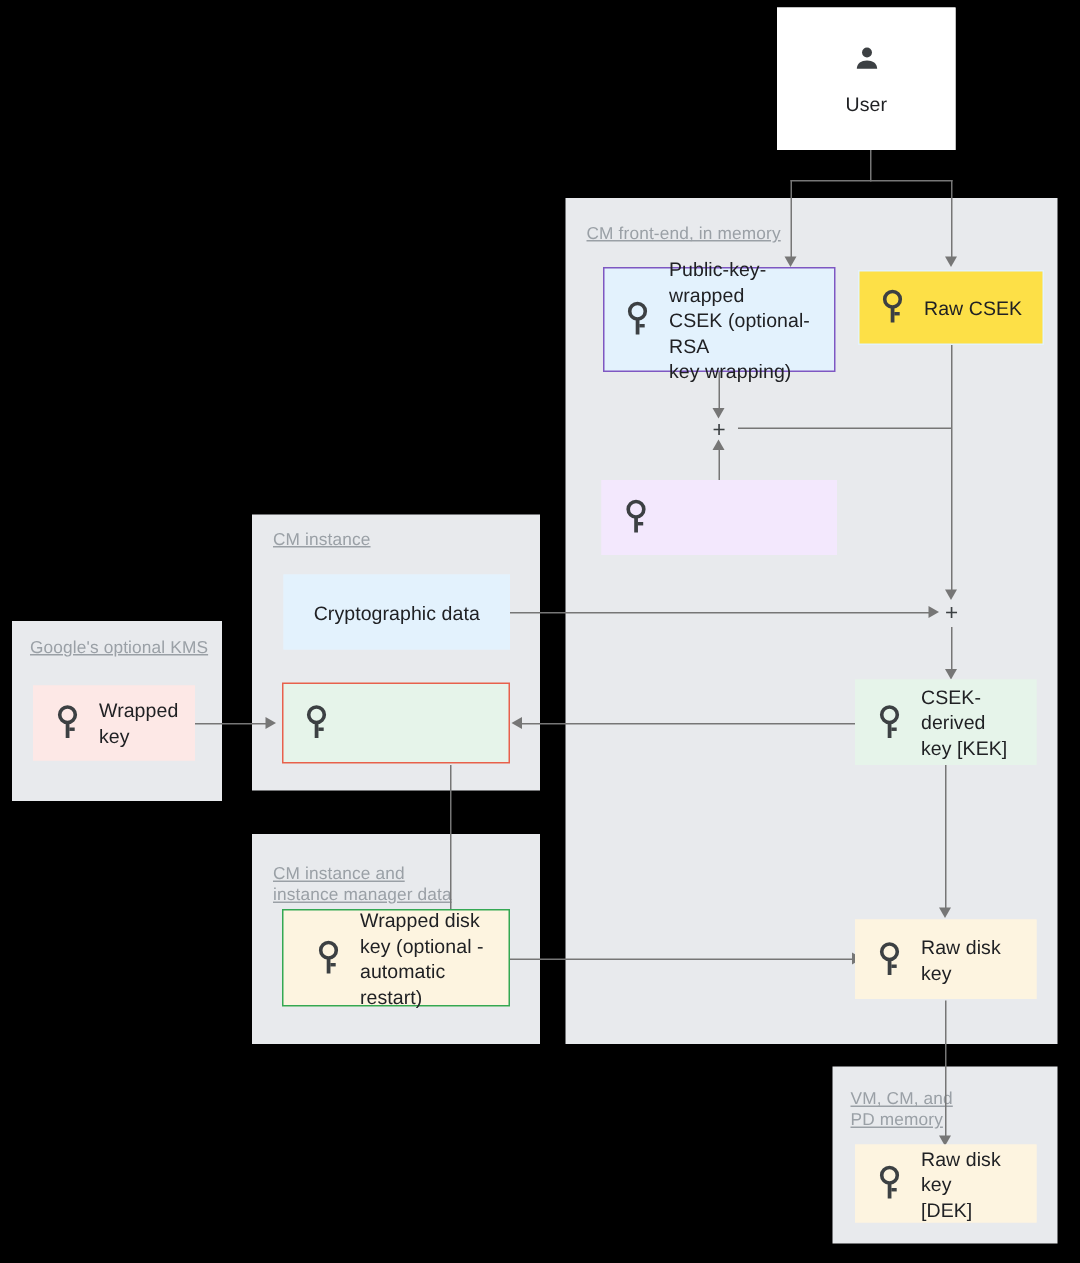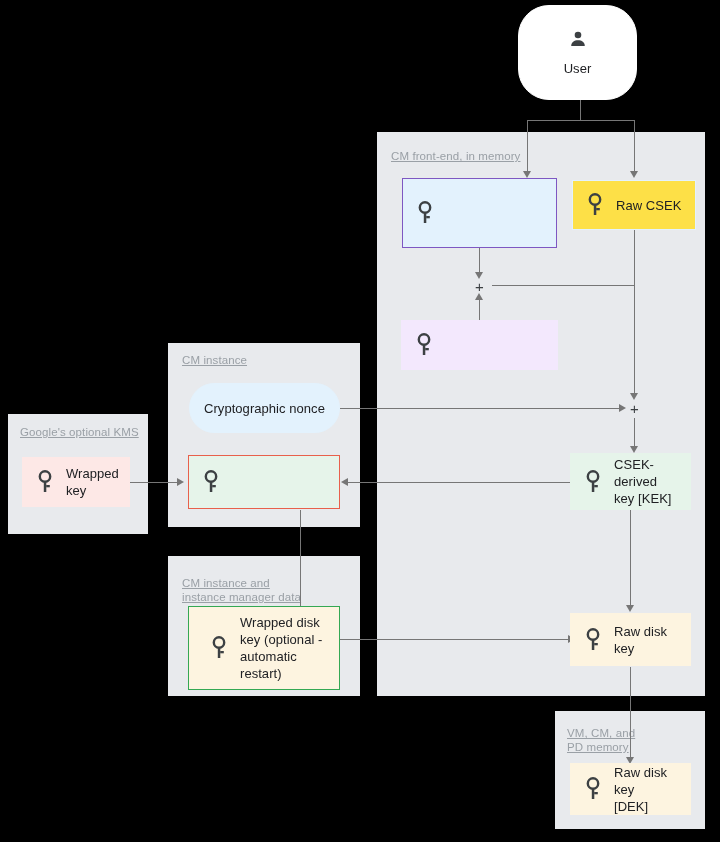--- a/index.html
+++ b/index.html
@@ -15,21 +15,21 @@
   }
   
   .node{
     position:absolute;box-sizing:border-box;display:flex;align-items:center;
     padding:0 10px 0 12px;
   }
   .node .lbl{
     font-size:13px;line-height:17px;color:#202124;white-space:pre-line;
     letter-spacing:0.05px;
   }
-  .node.center{justify-content:center;padding:0;text-align:right;flex-direction:column;border-radius:31px;}
+  .node.center{justify-content:center;padding:0;text-align:right;flex-direction:column;}
   .keyicon{flex:0 0 auto;width:20px;height:26px;margin-right:11px;display:block;}
   
   .ln{position:absolute;background:#767676;}
   .lnh{height:1.4px;}
   .lnv{width:1.4px;}
   .arw{position:absolute;width:0;height:0;}
   .arw-d{border-left:4.5px solid transparent;border-right:4.5px solid transparent;border-top:7px solid #767676;}
   .arw-u{border-left:4.5px solid transparent;border-right:4.5px solid transparent;border-bottom:7px solid #767676;}
   .arw-r{border-top:4.5px solid transparent;border-bottom:4.5px solid transparent;border-left:7px solid #767676;}
   .arw-l{border-top:4.5px solid transparent;border-bottom:4.5px solid transparent;border-right:7px solid #767676;}
@@ -113,20 +113,23 @@
   </div>
 
   <div class="node" style="left:402px;top:178px;width:155px;height:70px;background:#e3f2fd;border:1.6px solid #7e57c2;">
     <span class="keyicon">
       <svg width="20" height="26" viewBox="0 0 20 26" aria-hidden="true">
         <circle cx="10" cy="7.5" r="5.2" fill="none" stroke="#3c4043" stroke-width="2.4"></circle>
         <rect x="8.8" y="12" width="2.5" height="11" fill="#3c4043"></rect>
         <rect x="11.2" y="16" width="3.6" height="2.3" fill="#3c4043"></rect>
       </svg>
     </span>
+    <span class="lbl">Public-key-wrapped
+CSEK (optional-RSA
+key wrapping)</span>
   </div>
 
   <div class="node" style="left:572px;top:180px;width:124px;height:50px;background:#fde047;border:1px solid #e3f2fd;">
     <span class="keyicon">
       <svg width="20" height="26" viewBox="0 0 20 26" aria-hidden="true">
         <circle cx="10" cy="7.5" r="5.2" fill="none" stroke="#3c4043" stroke-width="2.4"></circle>
         <rect x="8.8" y="12" width="2.5" height="11" fill="#3c4043"></rect>
         <rect x="11.2" y="16" width="3.6" height="2.3" fill="#3c4043"></rect>
       </svg>
     </span>
@@ -137,21 +140,21 @@
     <span class="keyicon">
       <svg width="20" height="26" viewBox="0 0 20 26" aria-hidden="true">
         <circle cx="10" cy="7.5" r="5.2" fill="none" stroke="#3c4043" stroke-width="2.4"></circle>
         <rect x="8.8" y="12" width="2.5" height="11" fill="#3c4043"></rect>
         <rect x="11.2" y="16" width="3.6" height="2.3" fill="#3c4043"></rect>
       </svg>
     </span>
   </div>
 
   <div class="node center" style="left:189px;top:383px;width:151px;height:50px;background:#e3f2fd;border:1px solid #e3f2fd;">
-    <span class="lbl">Cryptographic nonce</span>
+    <span class="lbl">Cryptographic data</span>
   </div>
 
   <div class="node" style="left:22px;top:457px;width:108px;height:50px;background:#fde8e6;border:1px solid #fde8e6;">
     <span class="keyicon">
       <svg width="20" height="26" viewBox="0 0 20 26" aria-hidden="true">
         <circle cx="10" cy="7.5" r="5.2" fill="none" stroke="#3c4043" stroke-width="2.4"></circle>
         <rect x="8.8" y="12" width="2.5" height="11" fill="#3c4043"></rect>
         <rect x="11.2" y="16" width="3.6" height="2.3" fill="#3c4043"></rect>
       </svg>
     </span>
@@ -174,21 +177,21 @@
       <svg width="20" height="26" viewBox="0 0 20 26" aria-hidden="true">
         <circle cx="10" cy="7.5" r="5.2" fill="none" stroke="#3c4043" stroke-width="2.4"></circle>
         <rect x="8.8" y="12" width="2.5" height="11" fill="#3c4043"></rect>
         <rect x="11.2" y="16" width="3.6" height="2.3" fill="#3c4043"></rect>
       </svg>
     </span>
     <span class="lbl">CSEK-derived
 key [KEK]</span>
   </div>
 
-  <div class="node" style="left:188px;top:606px;width:152px;height:84px;background:#fdf4e0;border:1.6px solid #34a853;padding-left:20px;">
+  <div class="node" style="left:188px;top:606px;width:152px;height:65px;background:#fdf4e0;border:1.6px solid #34a853;padding-left:20px;">
     <span class="keyicon">
       <svg width="20" height="26" viewBox="0 0 20 26" aria-hidden="true">
         <circle cx="10" cy="7.5" r="5.2" fill="none" stroke="#3c4043" stroke-width="2.4"></circle>
         <rect x="8.8" y="12" width="2.5" height="11" fill="#3c4043"></rect>
         <rect x="11.2" y="16" width="3.6" height="2.3" fill="#3c4043"></rect>
       </svg>
     </span>
     <span class="lbl">Wrapped disk
 key (optional -
 automatic restart)</span>

